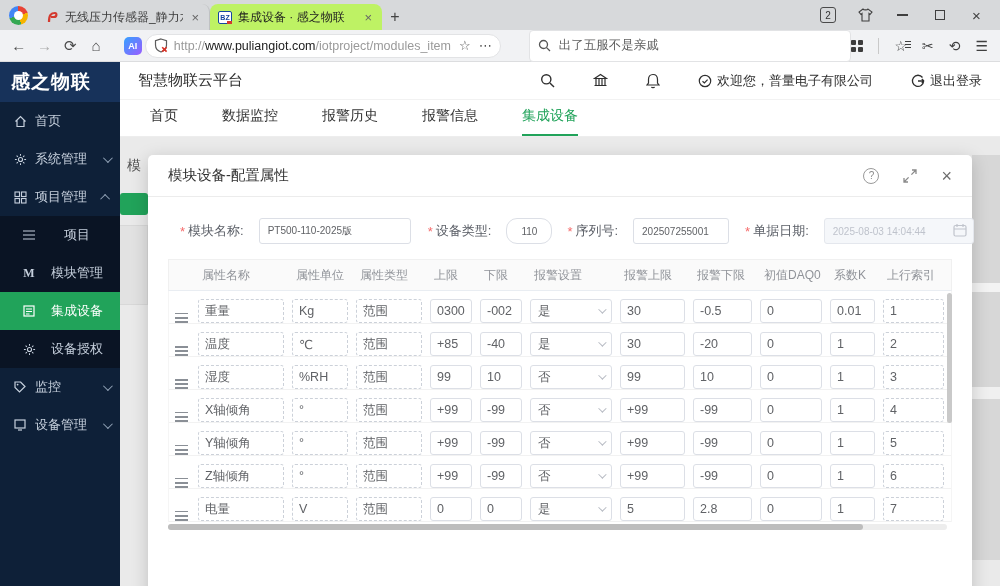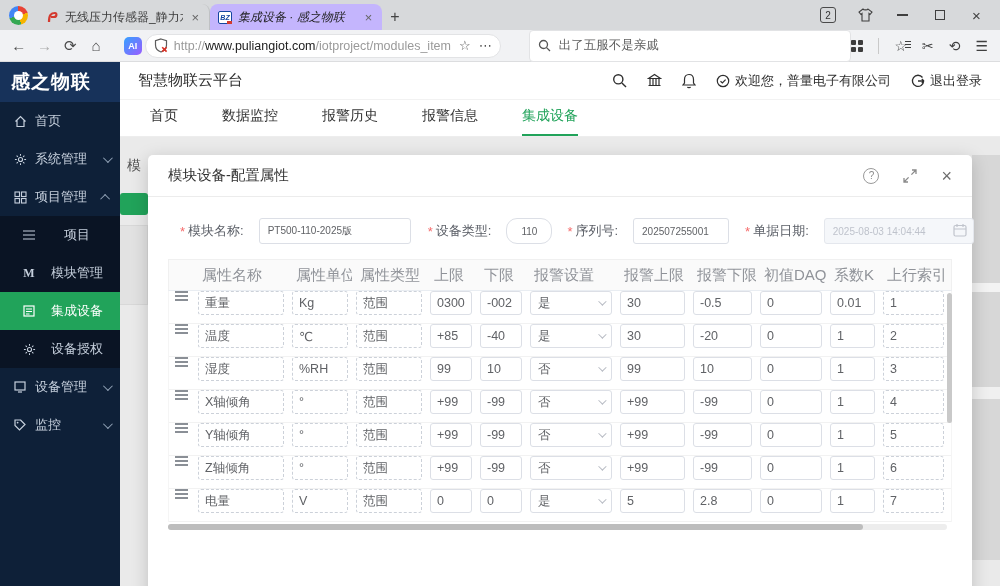--- a/index.html
+++ b/index.html
@@ -5,21 +5,21 @@
   * { margin:0; padding:0; box-sizing:border-box; }
   html,body { width:1000px; height:586px; overflow:hidden; font-family:"Liberation Sans","DejaVu Sans",sans-serif; background:#eaeaea; }
   body { position:relative; }
 
   
   .titlebar { position:absolute; top:0; left:0; right:0; height:30px; background:#d7d9db; display:flex; align-items:flex-end; }
   .blogo { width:19px; height:19px; border-radius:50%; margin:0 10px 5px 9px; background:conic-gradient(#e84335 0 20%,#f6b400 20% 45%,#35a853 45% 70%,#4286f5 70% 100%); position:relative; }
   .blogo::after { content:""; position:absolute; inset:5px; background:#fff; border-radius:50%; }
   .btab { height:26px; display:flex; align-items:center; padding:0 8px; width:172px; font-size:12px; color:#3b3b3b; border-radius:8px 8px 0 0; position:relative; }
   .btab.inactive { border-right:1px solid #bfc1c3; }
-  .btab.active { background:#c4b5fd; color:#1f1f1f;font-style:italic; }
+  .btab.active { background:#bef264; color:#1f1f1f; }
   .btab .tttl { flex:1; white-space:nowrap; overflow:hidden; margin:0 6px; }
   .tclose { color:#666; font-size:13px; padding:0 2px; }
   .fav2 { width:14px; height:13px; font-size:7px; font-weight:bold; color:#1546a0; background:#fff; border:1px solid #1546a0; border-radius:2px; display:flex; align-items:center; justify-content:center; position:relative; }
   .fav2::after { content:""; position:absolute; right:-1px; bottom:-1px; width:5px; height:3px; background:#d43a2f; }
   .newtab { width:26px; height:26px; display:flex; align-items:center; justify-content:center; font-size:16px; color:#444; }
   .winctl { margin-left:auto; display:flex; align-items:center; gap:22px; padding:0 16px 6px 0; align-self:flex-start; margin-top:7px; }
   .badge2 { min-width:16px; height:16px; border:1.5px solid #4a4a4a; border-radius:3px; font-size:10px; color:#333; display:flex; align-items:center; justify-content:center; padding:0 2px; }
   .icon14 { width:15px; height:15px; display:inline-flex; align-items:center; justify-content:center; color:#3f3f3f; }
   .minbar { width:11px; height:1.5px; background:#3f3f3f; display:inline-block; }
   .maxbox { width:10px; height:10px; border:1.3px solid #3f3f3f; display:inline-block; }
@@ -54,21 +54,21 @@
   .sitem.active { background:#21a35a; color:#fff; }
   .sico { width:14px; height:14px; display:inline-flex; align-items:center; justify-content:center; flex:0 0 14px; }
   .mglyph { font-size:12px; font-weight:bold; font-family:"Liberation Serif","DejaVu Serif",serif; }
   .chev { width:7px; height:7px; border-right:1.4px solid #8fa0b5; border-bottom:1.4px solid #8fa0b5; display:inline-block; }
   .chev.down { transform:rotate(45deg) translateY(-2px); }
   .chev.up { transform:rotate(-135deg) translateY(-2px); }
 
   
   .appheader { position:absolute; top:62px; left:120px; right:0; height:38px; background:#fff; display:flex; align-items:center; padding:0 18px; border-bottom:1px solid #f2f2f2; }
   .ptitle { font-size:15px; color:#2f2f2f; margin-right:auto; }
-  .hicons { display:flex; align-items:center; gap:20px; color:#2f2f2f; }
+  .hicons { display:flex; align-items:center; gap:38px; color:#2f2f2f; }
   .hgrp { display:flex; align-items:center; gap:5px; font-size:13px; color:#2f2f2f; }
   .navtabs { position:absolute; top:100px; left:120px; right:0; height:37px; background:#fff; display:flex; align-items:flex-end; padding-left:30px; gap:44px; border-bottom:1px solid #ededed; }
   .ntab { font-size:14px; color:#333; padding-bottom:9px; border-bottom:2px solid transparent; cursor:pointer; }
   .ntab.active { color:#21a35a; border-bottom-color:#21a35a; }
 
   
   .content { position:absolute; top:137px; left:120px; right:0; bottom:0; background:#eaeaea; }
   .bh-text { position:absolute; left:7px; top:20px; font-size:14px; color:#555; width:22px; overflow:hidden; white-space:nowrap; }
   .bh-green { position:absolute; left:0; top:56px; width:28px; height:22px; background:#21a35a; border-radius:3px; }
   .bh-gray { position:absolute; left:0; top:88px; width:28px; height:80px; background:#e2e2e2; border:1px solid #d8d8d8; border-left:none; }
@@ -95,28 +95,28 @@
   .w-name { width:152px; } .w-type { width:46px; text-align:center;border-radius:11px; } .w-serial { width:96px; }
   .datewrap { position:relative; }
   .w-date { width:150px; background:#f5f7fa; color:#bfc3cc; border-color:#e4e7ed; padding-right:26px; }
   .calico { position:absolute; right:7px; top:5px; color:#c0c4cc; }
   .g2 { margin-left:17px; } .g3 { margin-left:15px; } .g4 { margin-left:16px; }
 
   .mnotice { display:inline-block; margin:16px 0 0 20px; font-size:12px; color:#f56c6c; background:#fdf0f0; border:1px solid #f5a6a6; border-radius:3px; padding:3px 9px; }
 
   .mtable { margin:15px 20px 0; width:784px; position:relative; }
   .thead { display:flex; height:32px; background:#fafafa; border:1px solid #f0f0f0; border-bottom:1px solid #e9edf2; }
-  .th { font-size:15px; color:#909399; line-height:30px; padding-left:8px; white-space:nowrap; overflow:hidden; }
+  .th { font-size:12px; color:#909399; line-height:30px; padding-left:8px; white-space:nowrap; overflow:hidden; }
   .wh { width:25px; flex:0 0 25px; }
   .w0 { width:94px; flex:0 0 94px; } .w1 { width:64px; flex:0 0 64px; } .w2 { width:74px; flex:0 0 74px; }
   .w3 { width:50px; flex:0 0 50px; } .w4 { width:50px; flex:0 0 50px; } .w5 { width:90px; flex:0 0 90px; }
   .w6 { width:73px; flex:0 0 73px; } .w7 { width:67px; flex:0 0 67px; } .w8 { width:70px; flex:0 0 70px; }
   .w9 { width:53px; flex:0 0 53px; } .w10 { width:69px; flex:0 0 69px; }
   .tbody { border-left:1px solid #f5f5f5; border-right:1px solid #f5f5f5; }
-  .trow { display:flex; align-items:flex-start; height:33px; border-bottom:1px solid #f2f2f2; background:#fff; }
+  .trow { display:flex; align-items:flex-end; height:33px; border-bottom:1px solid #f2f2f2; background:#fff; }
   .dragwrap { width:25px; flex:0 0 25px; display:flex; justify-content:center; }
   .drag { width:13px; height:10px; background:repeating-linear-gradient(#8a8f96 0 1.5px, transparent 1.5px 4.2px); }
   .cell { padding:0 4px; }
   .cinput { width:100%; height:24px; border-radius:3px; font-size:12.5px; color:#606266; padding:0 6px; background:#fff; font-family:inherit; }
   .cinput.solid { border:1px solid #dcdfe6; }
   .cinput.dashed { border:1px dashed #ccd1d9; }
   .selbox { height:24px; border:1px solid #dcdfe6; border-radius:3px; display:flex; align-items:center; padding:0 7px; font-size:12.5px; color:#606266; background:#fff; }
   .selval { flex:1; }
   .chevsel { width:6px; height:6px; border-right:1.3px solid #b6bac2; border-bottom:1.3px solid #b6bac2; transform:rotate(45deg) translateY(-2px); }
   .vscroll { position:absolute; right:0; top:34px; width:5px; height:229px; }
@@ -261,35 +261,35 @@
             <path d="M7 1 V3 M7 11 V13 M1 7 H3 M11 7 H13 M2.8 2.8 L4.2 4.2 M9.8 9.8 L11.2 11.2 M11.2 2.8 L9.8 4.2 M4.2 9.8 L2.8 11.2" stroke="currentColor" stroke-width="1.1"></path>
           </svg>
         </span>
       <span class="lab">设备授权</span>
     </div>
   </div>
 
   <div class="sitem">
     <span class="sico">
         <svg width="12" height="12" viewBox="0 0 12 12">
-          <rect x="1" y="1" width="10" height="8" fill="none" stroke="currentColor" stroke-width="1.2"></rect>
-          <path d="M4 11 H8" stroke="currentColor" stroke-width="1.2"></path>
-        </svg>
-      </span>
-    <span class="lab">设备管理</span>
+          <path d="M6.5 1 L11 5.5 L5.5 11 L1 6.5 L1 1 Z" fill="none" stroke="currentColor" stroke-width="1.2"></path>
+          <circle cx="3.6" cy="3.6" r="0.9" fill="currentColor"></circle>
+        </svg>
+      </span>
+    <span class="lab">监控</span>
     <i class="chev down"></i>
   </div>
   <div class="sitem">
     <span class="sico">
         <svg width="12" height="12" viewBox="0 0 12 12">
-          <path d="M6.5 1 L11 5.5 L5.5 11 L1 6.5 L1 1 Z" fill="none" stroke="currentColor" stroke-width="1.2"></path>
-          <circle cx="3.6" cy="3.6" r="0.9" fill="currentColor"></circle>
-        </svg>
-      </span>
-    <span class="lab">监控</span>
+          <rect x="1" y="1" width="10" height="8" fill="none" stroke="currentColor" stroke-width="1.2"></rect>
+          <path d="M4 11 H8" stroke="currentColor" stroke-width="1.2"></path>
+        </svg>
+      </span>
+    <span class="lab">设备管理</span>
     <i class="chev down"></i>
   </div>
 </div>
 
 <div class="appheader">
   <span class="ptitle">智慧物联云平台</span>
   <div class="hicons">
     <span>
         <svg width="15" height="15" viewBox="0 0 15 15">
           <circle cx="6.3" cy="6.3" r="4.6" fill="none" stroke="#2f2f2f" stroke-width="1.4"></circle>

